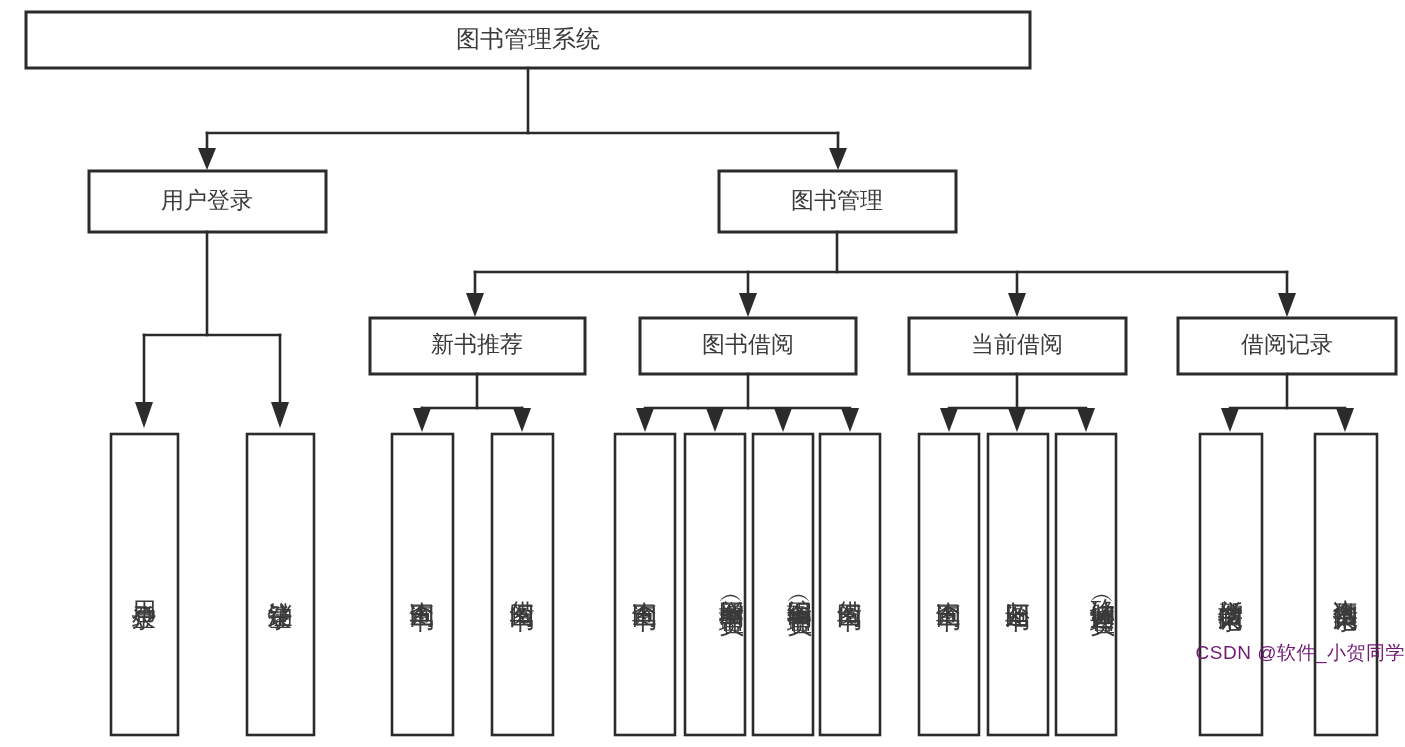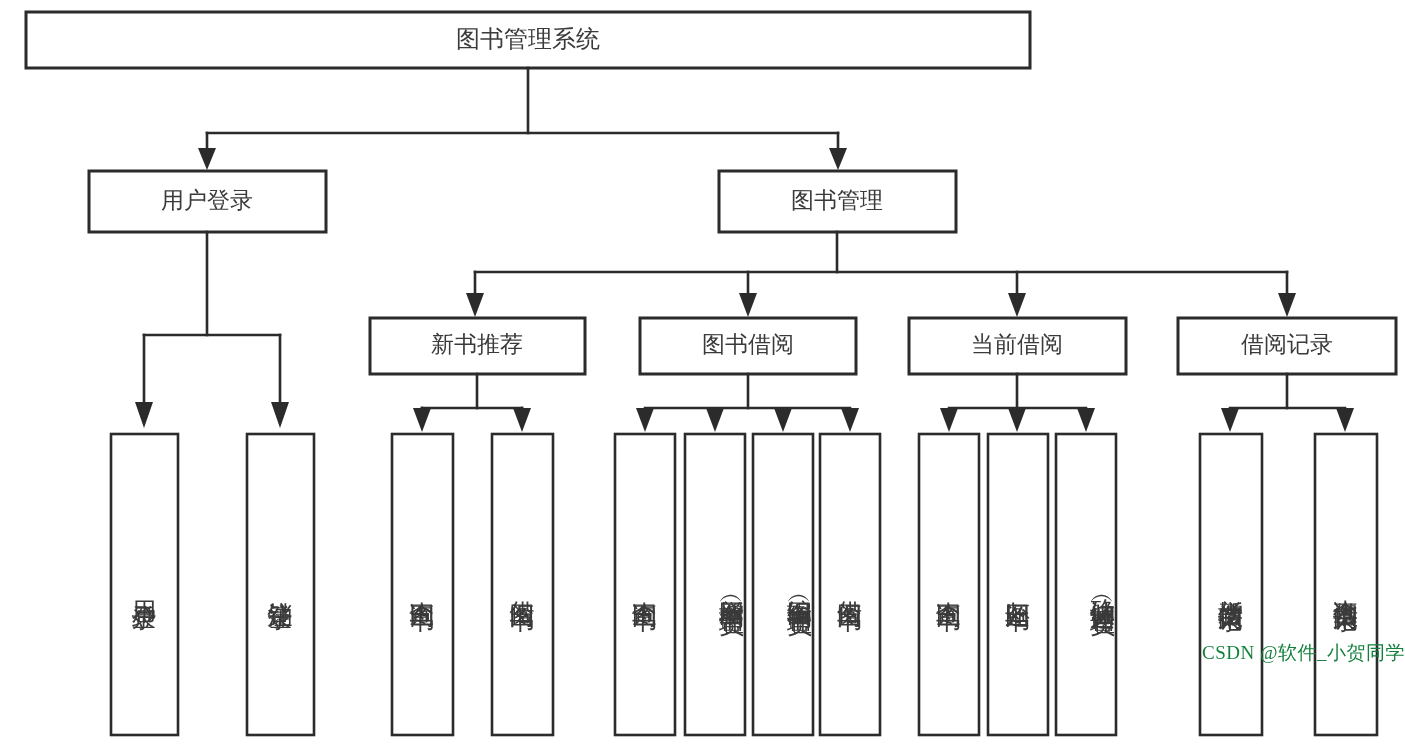--- a/index.html
+++ b/index.html
@@ -67,23 +67,23 @@
     display: flex;
     align-items: center;
     justify-content: center;
     white-space: nowrap;
     pointer-events: none;
   }
   #watermark {
     position: absolute;
     right: 8px;
     bottom: 4px;
-    color: #15803d;
+    color: #701a75;
     font-size: 19px;
-    font-family: Liberation Serif, serif;
+    font-family: Liberation Sans, sans-serif;
     white-space: nowrap;
     letter-spacing: 0.5px;
   }
 </style>
 </head>
 <body>
 
 <div id="diagram-root">
 
   <svg class="tree" viewBox="0 0 1405 747">

